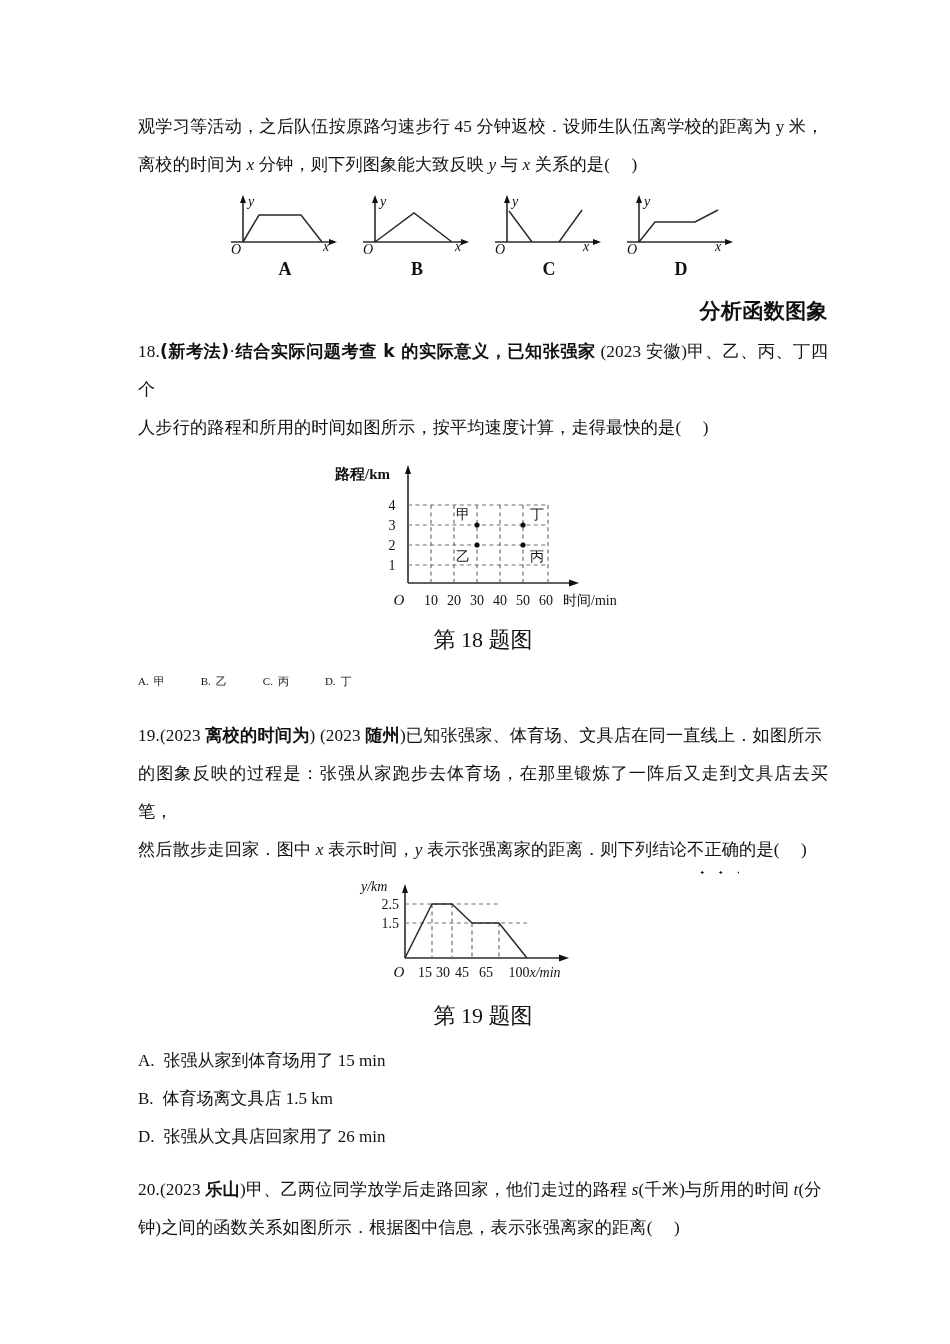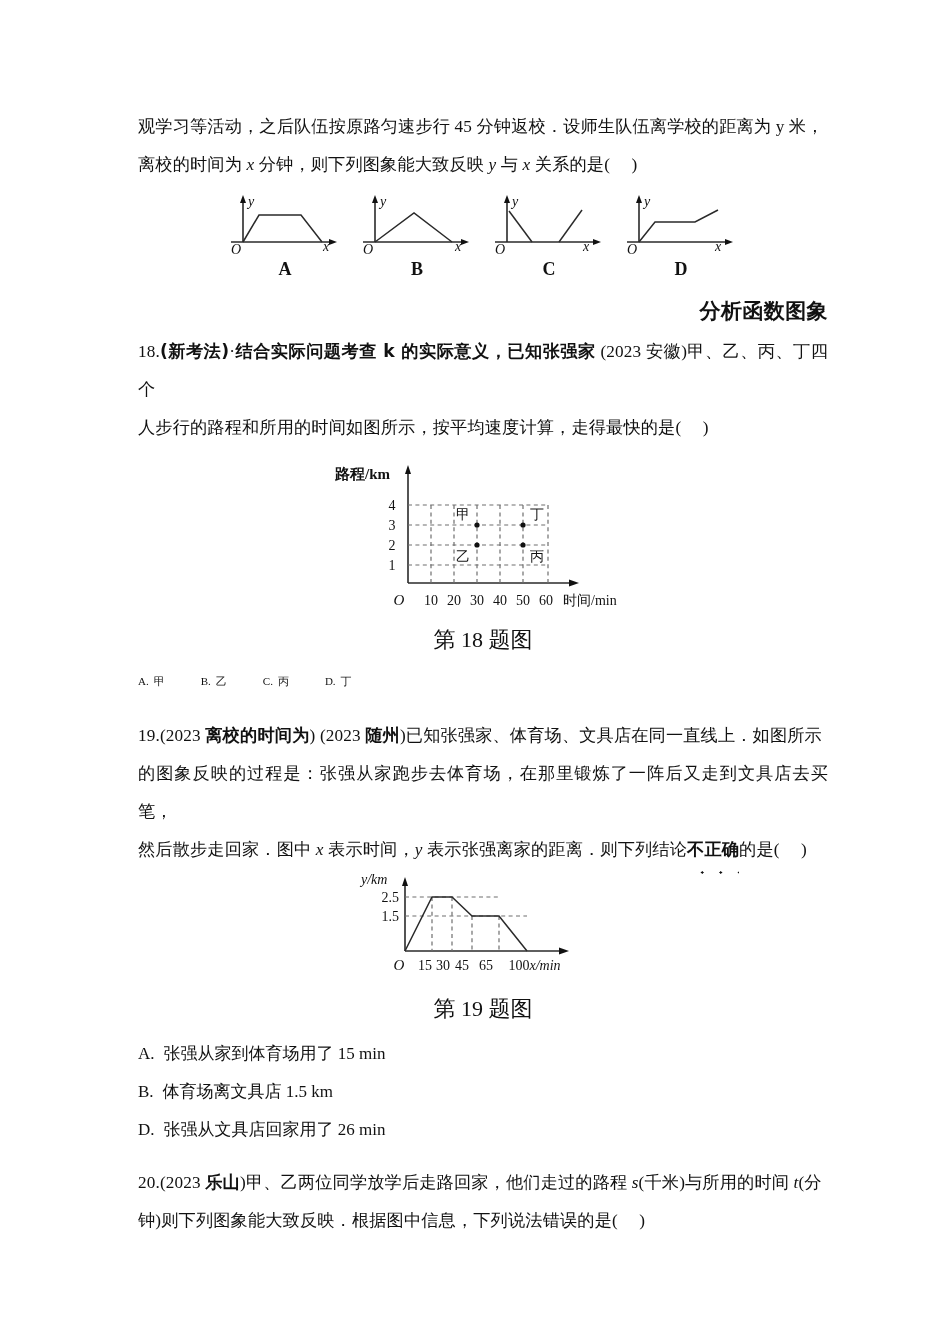--- a/index.html
+++ b/index.html
@@ -53,21 +53,20 @@
   .ital { font-style: italic; font-family: "Liberation Serif", serif; }
   .sans-b {
     font-family: "DejaVu Sans", "Liberation Sans", sans-serif;
     font-weight: bold;
     letter-spacing: 0.2px;
   }
   .blank-paren { letter-spacing: 0px; }
   .dotted {
     position: relative;
     display: inline-block;
-    font-weight: bold;
   }
   .dotted::after {
     content: "";
     position: absolute;
     left: 0; right: 0;
     bottom: -5px;
     height: 3px;
     background-image: radial-gradient(circle, #111 1.2px, transparent 1.4px);
     background-size: 18.5px 3px;
     background-position: 6px 0;
@@ -263,21 +262,21 @@
       </div>
     </div>
 
     <div class="q-block" style="margin-top:18px;">
       <div class="para">
         <div><span>19.</span><span>(2023 </span><span class="sans-b">离校的时间为</span><span>)</span><span> (2023 </span><span class="sans-b">随州</span><span>)</span><span>已知张强家、体育场、文具店在同一直线上．如图所示</span></div>
         <div>的图象反映的过程是：张强从家跑步去体育场，在那里锻炼了一阵后又走到文具店去买笔，</div>
         <div><span>然后散步走回家．图中 </span><span class="ital">x</span><span> 表示时间，</span><span class="ital">y</span><span> 表示张强离家的距离．则下列结论</span><span class="dotted">不正确</span><span>的是(</span><span class="blank-paren">&nbsp;&nbsp;&nbsp;&nbsp;&nbsp;</span><span>)</span></div>
       </div>
 
-      <div class="center-fig" style="margin-top:2px;">
+      <div class="center-fig" style="margin-top:9px;">
         <svg width="300" height="120" viewBox="0 0 300 120">
 
           <text x="28" y="13" font-size="14" font-style="italic">y/km</text>
 
           <line class="axline" x1="72" y1="12" x2="72" y2="80"></line>
           <polygon class="pt" points="72,6 69,15 75,15"></polygon>
           <line class="axline" x1="72" y1="80" x2="228" y2="80"></line>
           <polygon class="pt" points="236,80 226,76.5 226,83.5"></polygon>
 
           <line class="dash" x1="72" y1="26" x2="166" y2="26"></line>
@@ -309,18 +308,18 @@
       <div class="opts-stack">
         <div class="optrow"><span class="lab">A.</span><span>张强从家到体育场用了 15 min</span></div>
         <div class="optrow"><span class="lab">B.</span><span>体育场离文具店 1.5 km</span></div>
         <div class="optrow"><span class="lab">D.</span><span>张强从文具店回家用了 26 min</span></div>
       </div>
     </div>
 
     <div class="q-block" style="margin-top:14px;">
       <div class="para">
         <div><span>20.</span><span>(2023 </span><span class="sans-b">乐山</span><span>)</span><span>甲、乙两位同学放学后走路回家，他们走过的路程 </span><span class="ital">s</span><span>(千米)与所用的时间 </span><span class="ital">t</span><span>(分</span></div>
-        <div><span>钟)则下列图象能大致反映．根据图中信息，下列说法错误的是(</span><span class="blank-paren">&nbsp;&nbsp;&nbsp;&nbsp;&nbsp;</span><span>)</span></div>
+        <div><span>钟)之间的函数关系如图所示．根据图中信息，表示张强离家的距离(</span><span class="blank-paren">&nbsp;&nbsp;&nbsp;&nbsp;&nbsp;</span><span>)</span></div>
       </div>
     </div>
 
   </div>
 </div>
 
 </body></html>

